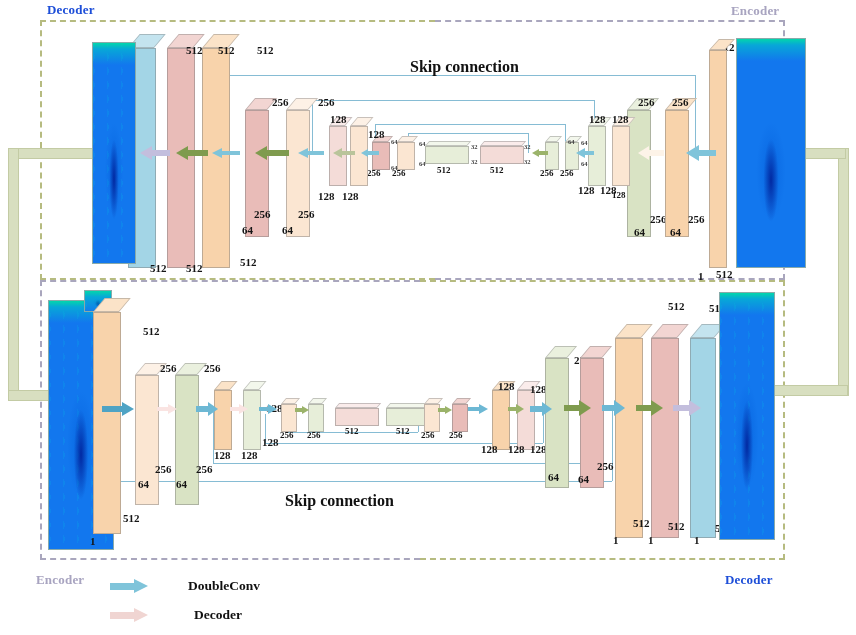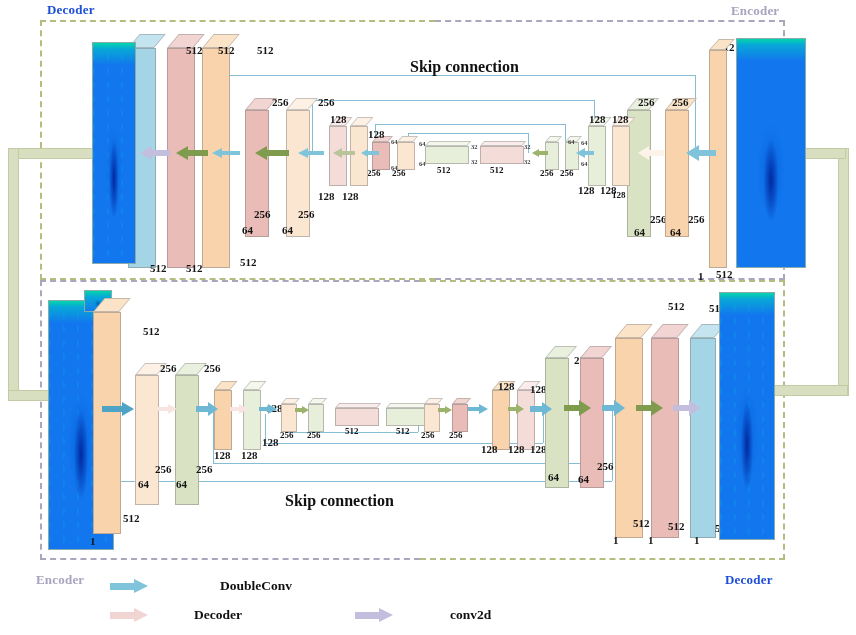--- a/index.html
+++ b/index.html
@@ -524,36 +524,29 @@
     <div class="head" style="left:15px;border-top:8px solid transparent;border-bottom:8px solid transparent;border-left:12px solid #7f9b4e;"></div>
   </div>
   <div class="arw" style="left:673px;top:400px;width:28px;height:16px;">
     <div class="shaft" style="left:0;width:18px;background:#c3bedd;"></div>
     <div class="head" style="left:16px;border-top:8px solid transparent;border-bottom:8px solid transparent;border-left:12px solid #c3bedd;"></div>
   </div>
 
   <div class="skip-cap" style="left:285px;top:492px;">Skip connection</div>
 
   <div class="legend">
-    <div class="lg-row" style="left:0;top:0;gap:32px;">
+    <div class="lg-row" style="left:0;top:0;">
       <span class="lg-arrow">
         <span class="shaft" style="background:#7fc4da;"></span>
         <span class="head" style="border-left:14px solid #7fc4da;"></span>
       </span>
       <span class="lg-txt" style="margin-left:28px;">DoubleConv</span>
     </div>
     <div class="lg-row" style="left:0;top:29px;">
       <span class="lg-arrow">
         <span class="shaft" style="background:#f0d5d2;"></span>
         <span class="head" style="border-left:14px solid #f0d5d2;"></span>
       </span>
       <span class="lg-txt" style="margin-left:34px;">Decoder</span>
     </div>
-    <div class="lg-row" style="left:245px;top:29px;">
-      <span class="lg-arrow">
-        <span class="shaft" style="background:#c3bedd;"></span>
-        <span class="head" style="border-left:14px solid #c3bedd;"></span>
-      </span>
-      <span class="lg-txt" style="margin-left:45px;">conv2d</span>
-    </div>
   </div>
 
 </div>
 
 </body></html>

